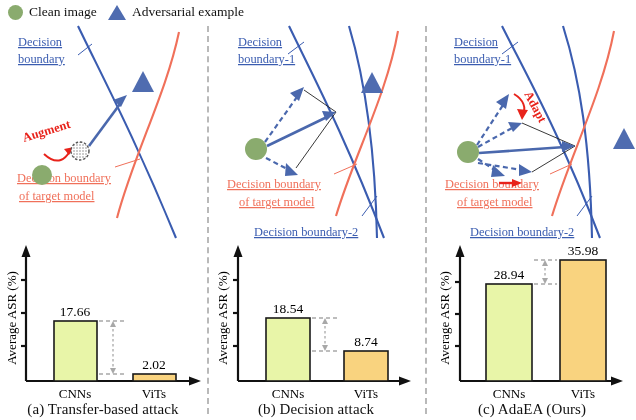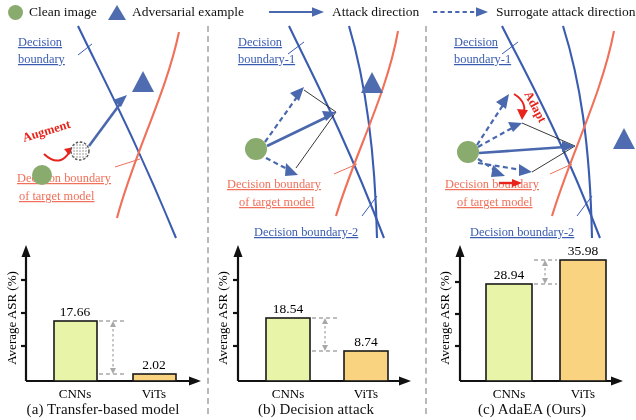--- a/index.html
+++ b/index.html
@@ -47,35 +47,21 @@
     <div class="legend-item" style="left:8px;">
       <span class="lg-circle"></span>
       <span class="legend-label">Clean image</span>
     </div>
 
     <div class="legend-item" style="left:108px;">
       <span class="lg-tri"></span>
       <span class="legend-label">Adversarial example</span>
     </div>
 
-    <div class="legend-item" style="left:268px;">
-      <svg width="58" height="14" viewBox="0 0 58 14">
-        <line x1="1" y1="7" x2="46" y2="7" stroke="#4a68ad" stroke-width="2.2"></line>
-        <polygon points="56,7 44,2.3 44,11.7" fill="#4a68ad"></polygon>
-      </svg>
-      <span class="legend-label">Attack direction</span>
-    </div>
-
-    <div class="legend-item" style="left:432px;">
-      <svg width="58" height="14" viewBox="0 0 58 14">
-        <line x1="1" y1="7" x2="45" y2="7" stroke="#4a68ad" stroke-width="2.2" stroke-dasharray="4.2,3.2"></line>
-        <polygon points="56,7 44,2.3 44,11.7" fill="#4a68ad"></polygon>
-      </svg>
-      <span class="legend-label">Surrogate attack direction</span>
-    </div>
+
   </div>
 
   <div class="divider" style="left:207px;"></div>
   <div class="divider" style="left:425px;"></div>
 
   <div class="panel" style="left:0px;width:206px;">
 
     <div class="diagram">
       <svg width="206" height="218" viewBox="0 0 206 218">
 
@@ -138,21 +124,21 @@
         <line x1="99" y1="136" x2="127" y2="136" stroke="#a8a8a8" stroke-width="1.5" stroke-dasharray="4,3"></line>
         <line x1="113" y1="86" x2="113" y2="133" stroke="#a8a8a8" stroke-width="1.3" stroke-dasharray="2.5,2.5"></line>
         <polygon points="113,83 110,89 116,89" fill="#a8a8a8"></polygon>
         <polygon points="113,136 110,130 116,130" fill="#a8a8a8"></polygon>
 
         <text class="tick-lbl" x="75" y="160" text-anchor="middle">CNNs</text>
         <text class="tick-lbl" x="154" y="160" text-anchor="middle">ViTs</text>
       </svg>
     </div>
 
-    <div class="caption">(a) Transfer-based model</div>
+    <div class="caption">(a) Transfer-based attack</div>
   </div>
 
   <div class="panel" style="left:210px;width:212px;">
 
     <div class="diagram">
       <svg width="212" height="218" viewBox="0 0 212 218">
 
         <path d="M63,2 C86,50 118,110 158,214" fill="none" stroke="#3a5cb0" stroke-width="2.1"></path>
 
         <path d="M123,2 C139,56 149,120 151,214" fill="none" stroke="#3a5cb0" stroke-width="2.1"></path>

